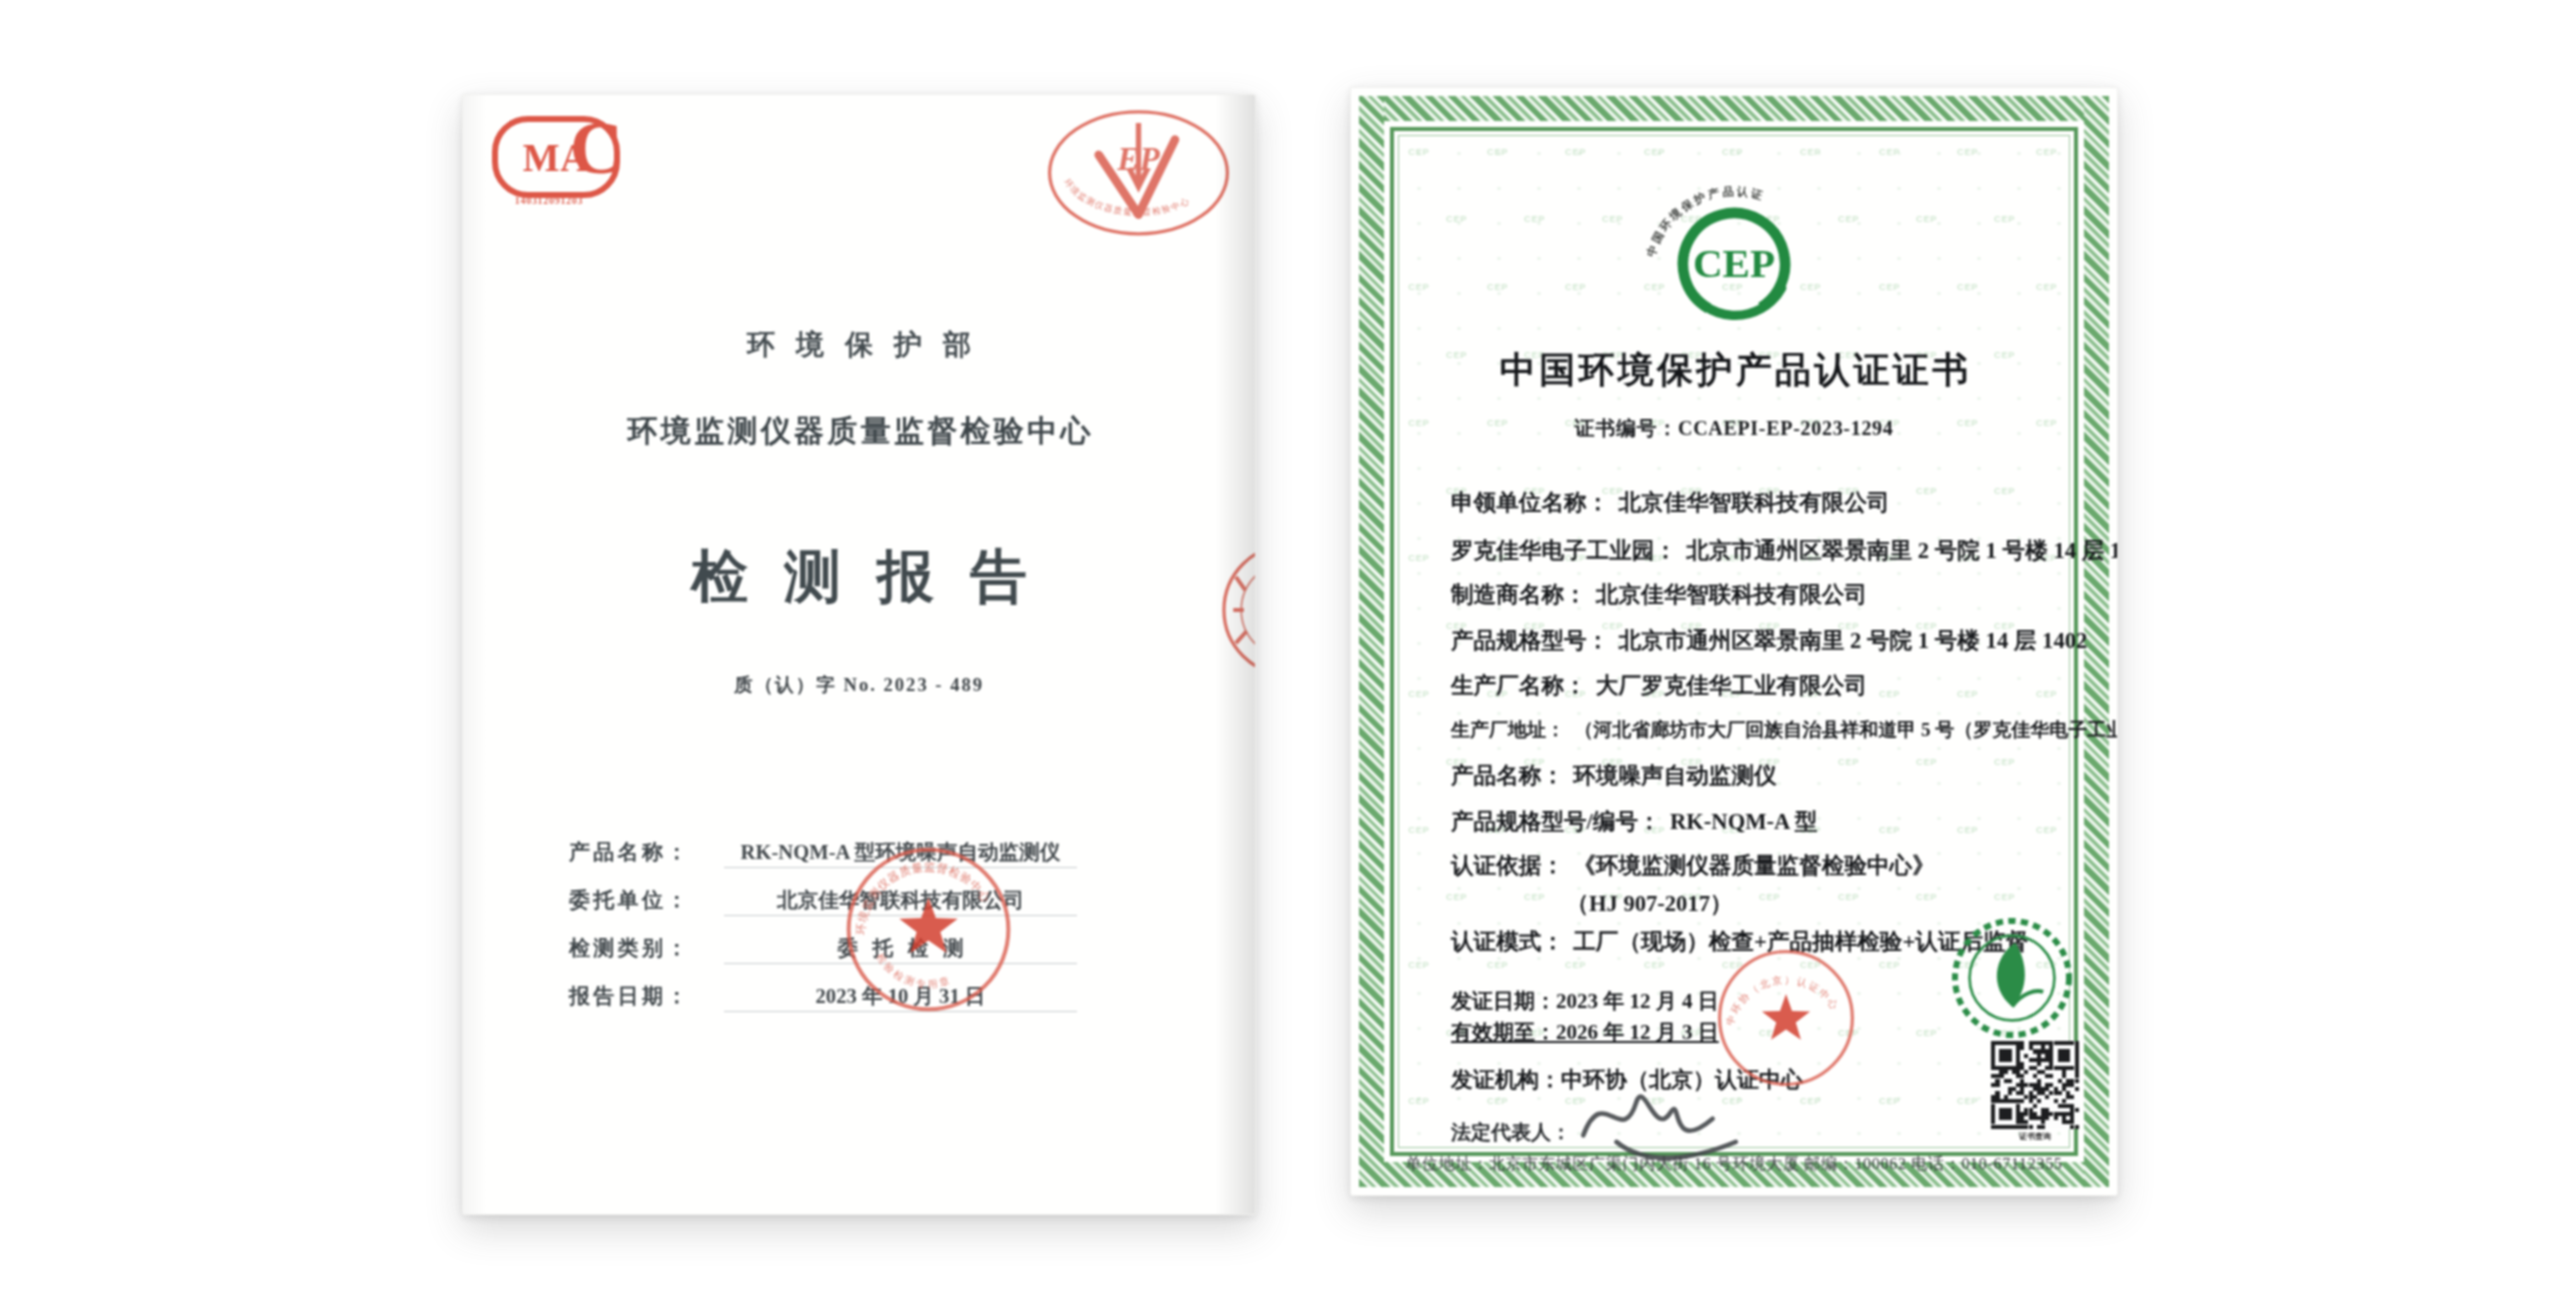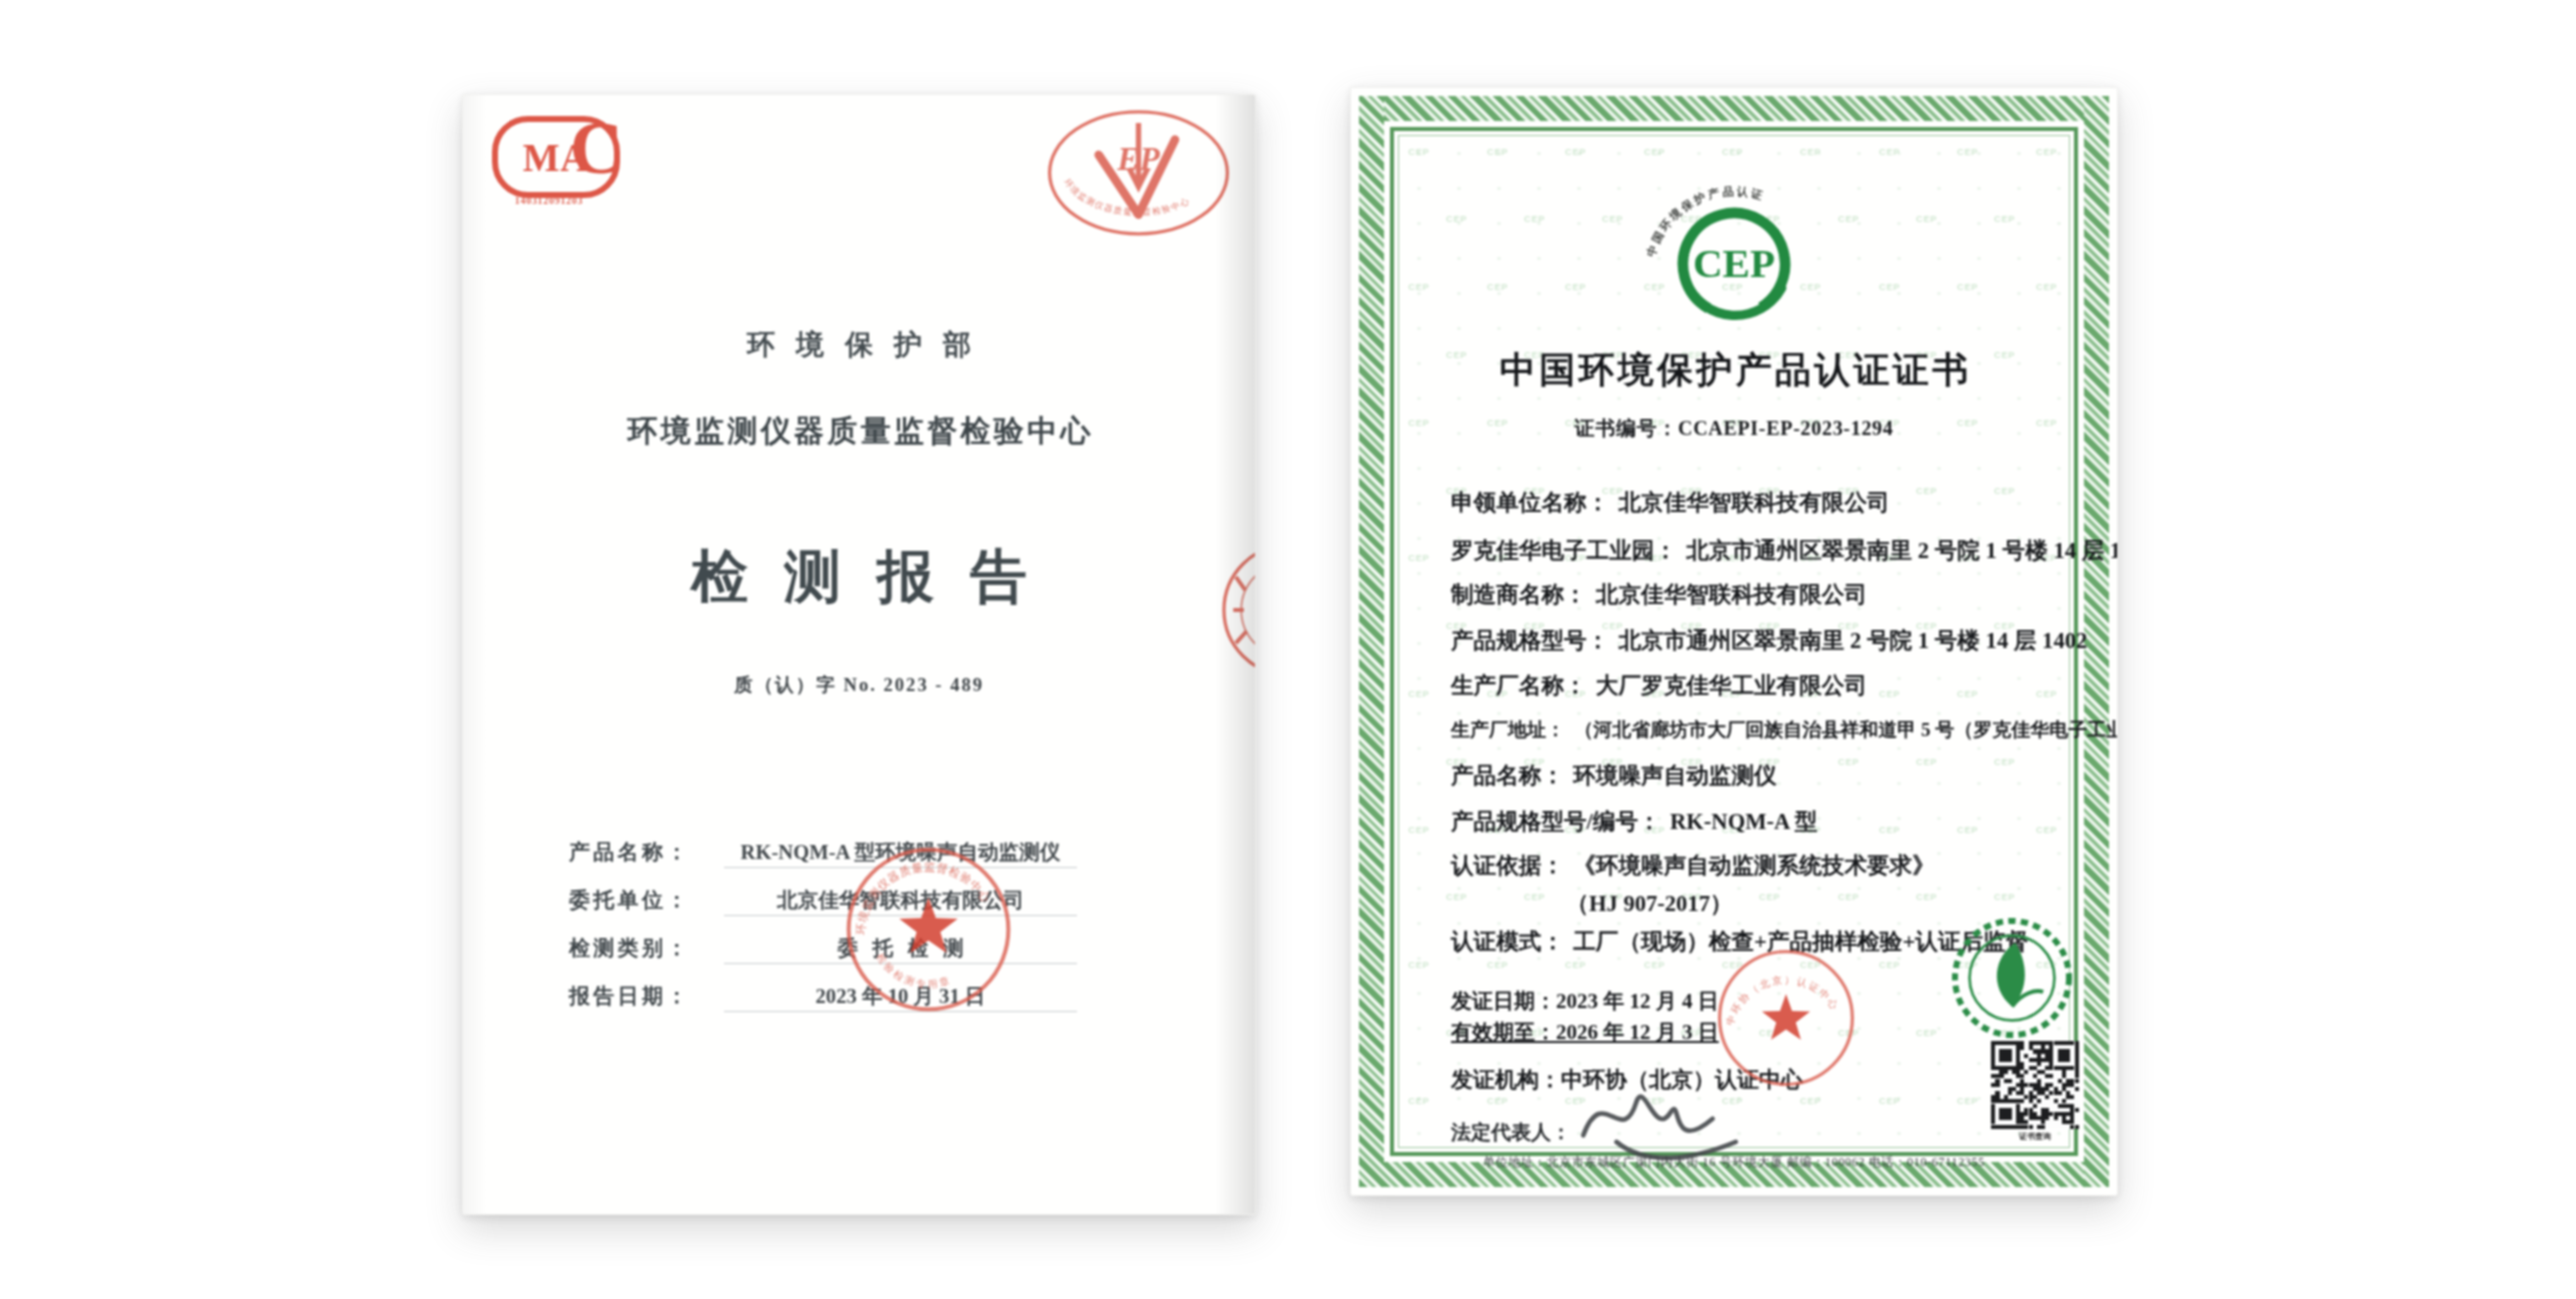--- a/index.html
+++ b/index.html
@@ -47,21 +47,21 @@
      font-family:"Liberation Sans","DejaVu Sans",sans-serif;}
   .rp-title{top:258px;font-size:36px;font-weight:800;letter-spacing:3.3px;text-indent:3.3px;color:#141619;}
   .cert-no-line{top:327px;font-size:20px;font-weight:700;color:#17191c;letter-spacing:0.7px;}
   .rp-row{left:100px;right:47px;font-size:22.6px;font-weight:700;color:#16181b;white-space:nowrap;}
   .rp-row .v{margin-left:9.3px;}
   .rp-row.long{font-size:19px;}
   .rp-row.indent{left:206px;}
   .rp-issue{left:100px;font-size:21px;font-weight:700;color:#16181b;}
   .rp-agency{left:100px;font-size:22px;font-weight:700;color:#16181b;}
   .legal{left:100px;top:1031px;font-size:20px;font-weight:600;color:#26292c;}
-  .rp-footer{top:1066px;font-size:12px;color:#3a3d40;letter-spacing:0.7px;}
+  .rp-footer{top:1066px;font-size:16px;color:#3a3d40;letter-spacing:0.7px;}
   .qr{left:640px;top:953px;width:88px;height:88px;background:#fdfdfd;}
   .qr i{position:absolute;background:#1d1e20;}
   .qr-caption{left:640px;top:1043px;width:88px;text-align:center;font-size:8px;font-weight:bold;color:#222;}
   svg text{font-family:"Liberation Serif","DejaVu Serif",serif;}
 </style>
 </head>
 <body>
 
 <div class="canvas">
 
@@ -296,21 +296,21 @@
     </div>
 
     <div class="abs rp-row" style="top:399px;"><span>申领单位名称：</span><span class="v">北京佳华智联科技有限公司</span></div>
     <div class="abs rp-row" style="top:447px;"><span>罗克佳华电子工业园：</span><span class="v">北京市通州区翠景南里 2 号院 1 号楼 14 层 1402</span></div>
     <div class="abs rp-row" style="top:491px;"><span>制造商名称：</span><span class="v">北京佳华智联科技有限公司</span></div>
     <div class="abs rp-row" style="top:537px;"><span>产品规格型号：</span><span class="v">北京市通州区翠景南里 2 号院 1 号楼 14 层 1402</span></div>
     <div class="abs rp-row" style="top:582px;"><span>生产厂名称：</span><span class="v">大厂罗克佳华工业有限公司</span></div>
     <div class="abs rp-row long" style="top:629px;"><span>生产厂地址：</span><span class="v">（河北省廊坊市大厂回族自治县祥和道甲 5 号（罗克佳华电子工业园）</span></div>
     <div class="abs rp-row" style="top:718px;"><span>产品规格型号/编号：</span><span class="v">RK-NQM-A 型</span></div>
     <div class="abs rp-row" style="top:672px;"><span>产品名称：</span><span class="v">环境噪声自动监测仪</span></div>
-    <div class="abs rp-row" style="top:762px;"><span>认证依据：</span><span class="v">《环境噪声自动监测系统技术要求》</span></div>
+    <div class="abs rp-row" style="top:762px;"><span>认证依据：</span><span class="v">《环境监测仪器质量监督检验中心》</span></div>
     <div class="abs rp-row indent" style="top:800px;"><span></span><span class="v">（HJ 907-2017）</span></div>
     <div class="abs rp-row" style="top:838px;"><span>认证模式：</span><span class="v">工厂（现场）检查+产品抽样检验+认证后监督</span></div>
 
     <div class="abs rp-issue" style="top:899px;"><span>发证日期：</span><span>2023 年 12 月 4 日</span></div>
     <div class="abs rp-issue" style="top:930px;text-decoration:underline;"><span>有效期至：</span><span>2026 年 12 月 3 日</span></div>
     <div class="abs rp-agency" style="top:977px;"><span>发证机构：</span><span>中环协（北京）认证中心</span></div>
 
     <svg class="abs seal seal-svg" style="left:362px;top:857px;" width="146" height="146" viewBox="0 0 220 220">
       <defs>
           <path id="asTop" d="M 30 122 A 82 82 0 0 1 190 122"></path>

